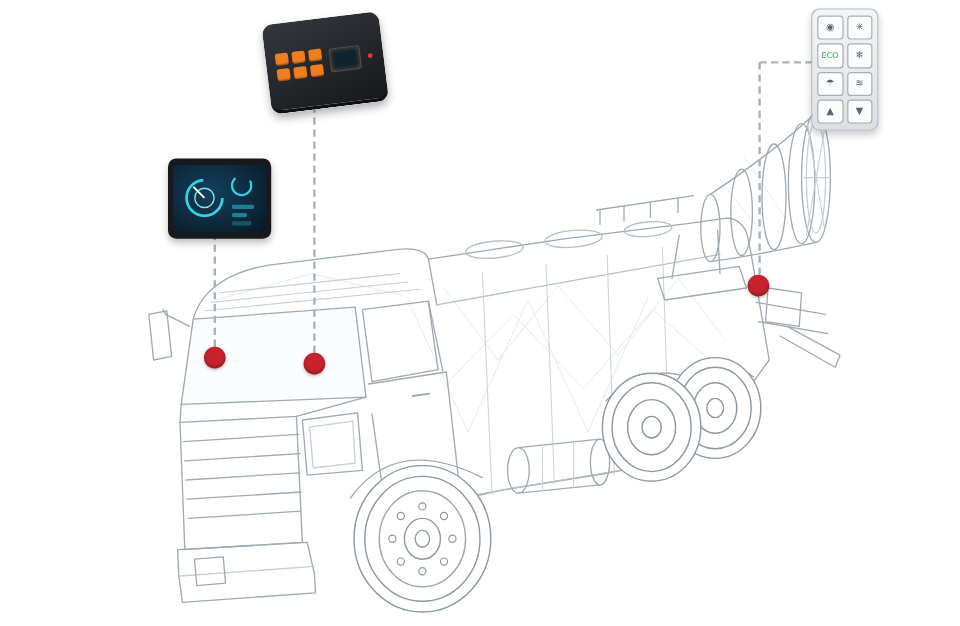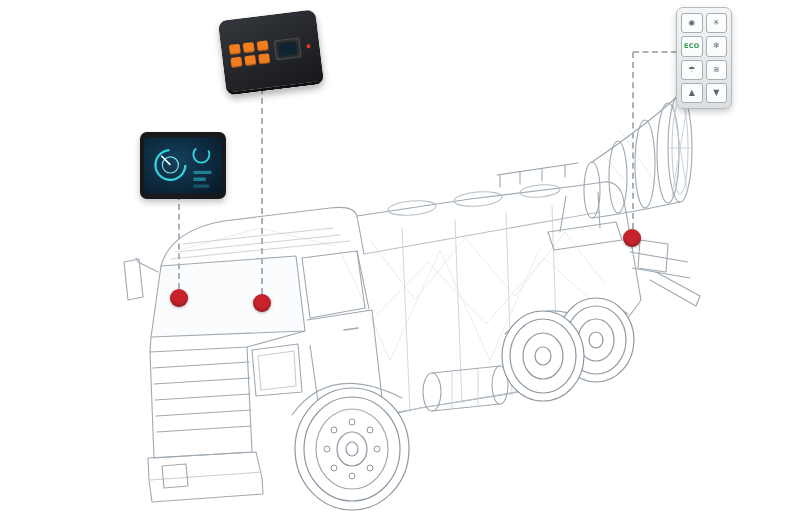--- a/index.html
+++ b/index.html
@@ -73,21 +73,21 @@
     background:linear-gradient(180deg,#f4f5f6,#dcdfe2);
     border:1px solid #b3bac0; border-radius:7px;
     padding:5px 4px; box-shadow:0 3px 6px rgba(0,0,0,.2);
   }
   .keypad-grid { display:grid; grid-template-columns:1fr 1fr; gap:3px; height:100%; }
   .key {
     background:#fbfcfc; border:1px solid #a7aeb5; border-radius:3px;
     display:flex; align-items:center; justify-content:center;
     font-size:8px; line-height:1; color:#5a6570; cursor:default;
   }
-  .key.eco span { color:#2e9e4f; font-weight:bold; font-size:6.5px; letter-spacing:.2px; }
+  .key.eco span { color:#2e9e4f; font-weight:normal; font-size:6.5px; letter-spacing:.2px; }
 </style>
 </head>
 <body>
 
 <div class="stage">
 
   <svg class="truck-svg" viewBox="0 0 800 522" xmlns="http://www.w3.org/2000/svg">
 
     <g stroke="#e3e8ec" stroke-width="0.8" fill="none">
       <path d="M161,300 L205,268 L245,302 L290,263"></path>

